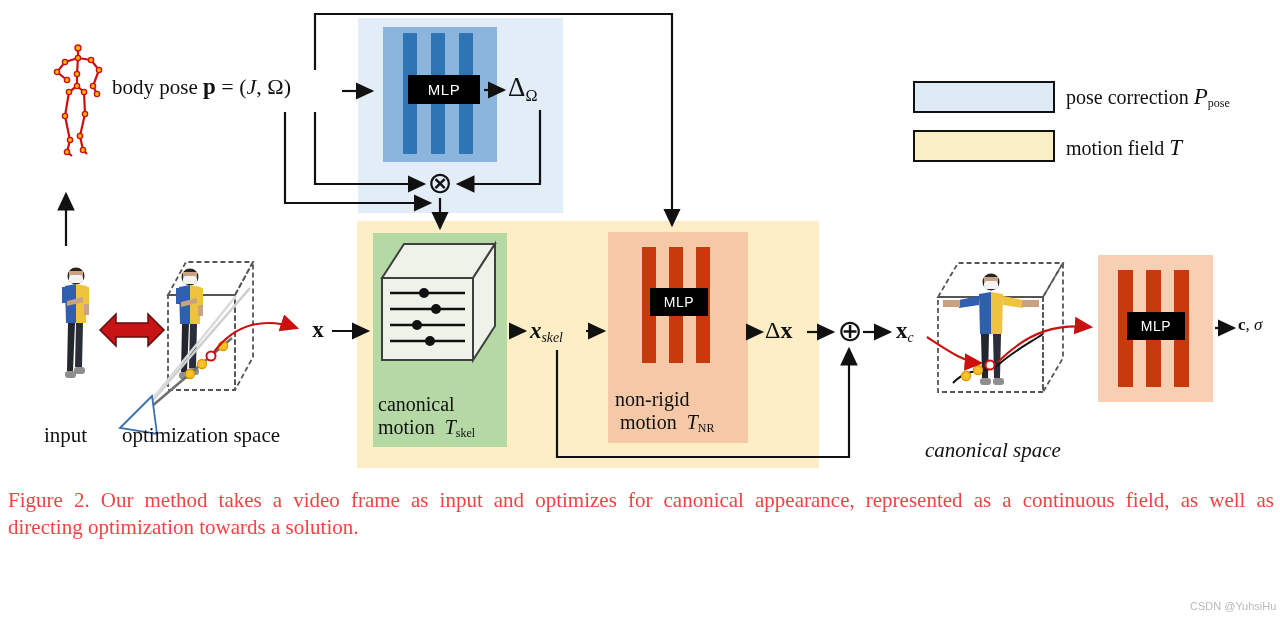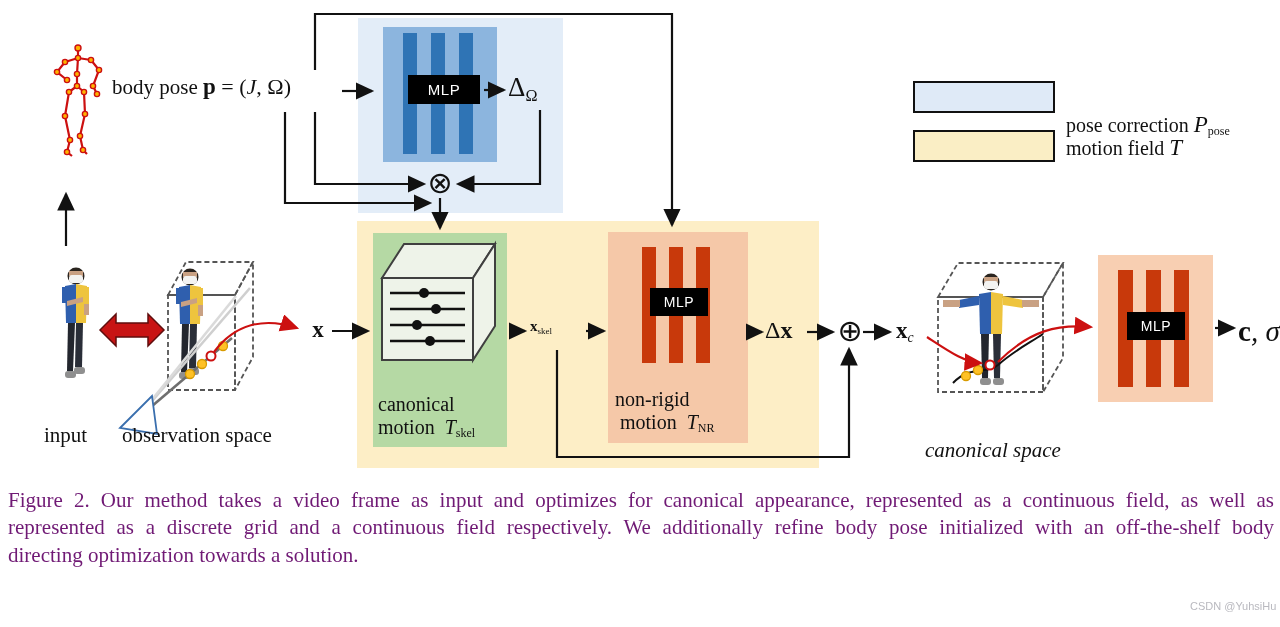--- a/index.html
+++ b/index.html
@@ -19,21 +19,21 @@
            justify-content:center;font-family:"Liberation Sans",sans-serif;letter-spacing:0.5px;text-align:right;}
   
   .lbl{position:absolute;white-space:nowrap;line-height:1.15;}
   .sub{font-size:0.60em;vertical-align:-0.28em;}
   .it{font-style:italic;}
   .b{font-weight:bold;}
   .sym{position:absolute;font-family:"DejaVu Sans",sans-serif;font-size:30px;line-height:34px;
        width:30px;text-align:center;color:#111;}
   svg{position:absolute;left:0;top:0;pointer-events:none;}
   .legend-box{position:absolute;width:142px;height:32px;border:2px solid #111;box-sizing:border-box;}
-  .caption{position:absolute;left:8px;top:487px;width:1266px;font-size:21px;line-height:27.4px;color:#701a75;}
+  .caption{position:absolute;left:8px;top:487px;width:1266px;font-size:21px;line-height:27.4px;color:#ef4444;}
   .cap-line{text-align:justify;text-align-last:justify;}
   .cap-line.last{text-align:left;text-align-last:left;}
   .watermark{position:absolute;left:1190px;top:600px;font-family:"Liberation Sans",sans-serif;
              font-size:11px;color:var(--watermark_gray);}
   .z1{z-index:1}.z2{z-index:2}.z3{z-index:3}.z4{z-index:4}
 </style>
 </head>
 <body>
 
 <div id="page">
@@ -58,21 +58,21 @@
   <div class="mlp-box z4" style="left:650px;top:288px;width:58px;height:28px;font-size:14px;">MLP</div>
 
   <div class="panel canonical-panel z2">
     <div class="red-bar" style="left:20px;top:15px;height:117px;width:15px"></div>
     <div class="red-bar" style="left:48px;top:15px;height:117px;width:15px"></div>
     <div class="red-bar" style="left:76px;top:15px;height:117px;width:15px"></div>
   </div>
   <div class="mlp-box z4" style="left:1127px;top:312px;width:58px;height:28px;font-size:14px;">MLP</div>
 
   <div class="legend-box z2" style="left:913px;top:81px;background:var(--legend_blue);"></div>
-  <div class="lbl z4" style="left:1066px;top:84px;font-size:20px;margin-top:28px;">
+  <div class="lbl z4" style="left:1066px;top:84px;font-size:20px;">
     <span>pose correction </span><span class="it" style="font-size:23px">P</span><span class="sub">pose</span>
   </div>
   <div class="legend-box z2" style="left:913px;top:130px;background:var(--legend_yellow);"></div>
   <div class="lbl z4" style="left:1066px;top:135px;font-size:20px;">
     <span>motion field </span><span class="it" style="font-size:23px">T</span>
   </div>
 
   <svg class="z3" width="1280" height="475" viewBox="0 0 1280 475">
     <defs>
       <marker id="ab" markerWidth="9" markerHeight="9" refX="7.5" refY="4" orient="auto">
@@ -225,51 +225,50 @@
 
   <div class="lbl z4" style="left:508px;top:72px;font-size:27px;">
     <span>Δ</span><span class="sub">Ω</span>
   </div>
 
   <div class="sym z4" style="left:425px;top:166px;">⊗</div>
   <div class="sym z4" style="left:835px;top:314px;">⊕</div>
 
   <div class="lbl b z4" style="left:306px;top:317px;font-size:23px;width:24px;text-align:center;">x</div>
 
-  <div class="lbl z4" style="left:530px;top:318px;font-size:15px;">
+  <div class="lbl z4" style="left:530px;top:318px;font-size:23px;font-style:italic;">
     <span class="b">x</span><span class="sub">skel</span>
   </div>
 
   <div class="lbl z4" style="left:765px;top:317px;font-size:24px;">
     <span>Δ</span><span class="b">x</span>
   </div>
 
   <div class="lbl z4" style="left:896px;top:318px;font-size:23px;text-align:center;">
     <span class="b">x</span><span class="sub it">c</span>
   </div>
 
-  <div class="lbl z4" style="left:1238px;top:315px;font-size:29px;">
+  <div class="lbl z4" style="left:1238px;top:315px;font-size:17px;">
     <span class="b">c</span><span class="it">, σ</span>
   </div>
 
   <div class="lbl z4" style="left:378px;top:393px;font-size:20px;">
     <span>canonical</span><br>
     <span>motion</span>&nbsp;&nbsp;<span class="it">T</span><span class="sub">skel</span>
   </div>
 
   <div class="lbl z4" style="left:615px;top:388px;font-size:20px;">
     <span>non-rigid</span><br>
     &nbsp;<span>motion</span>&nbsp;&nbsp;<span class="it">T</span><span class="sub">NR</span>
   </div>
 
   <div class="lbl z4" style="left:44px;top:423px;font-size:21px;">input</div>
-  <div class="lbl z4" style="left:122px;top:423px;font-size:21px;">observation space</div>
+  <div class="lbl z4" style="left:122px;top:423px;font-size:21px;">optimization space</div>
   <div class="lbl z4" style="left:925px;top:438px;font-size:21px;font-style:italic;">canonical space</div>
 
   <div class="caption">
     <div class="cap-line">Figure 2. Our method takes a video frame as input and optimizes for canonical appearance, represented as a continuous field, as well as</div>
-    <div class="cap-line">represented as a discrete grid and a continuous field respectively. We additionally refine body pose initialized with an off-the-shelf body</div>
     <div class="cap-line last">directing optimization towards a solution.</div>
   </div>
 
   <div class="watermark">CSDN @YuhsiHu</div>
 
 </div>
 
 </body></html>

